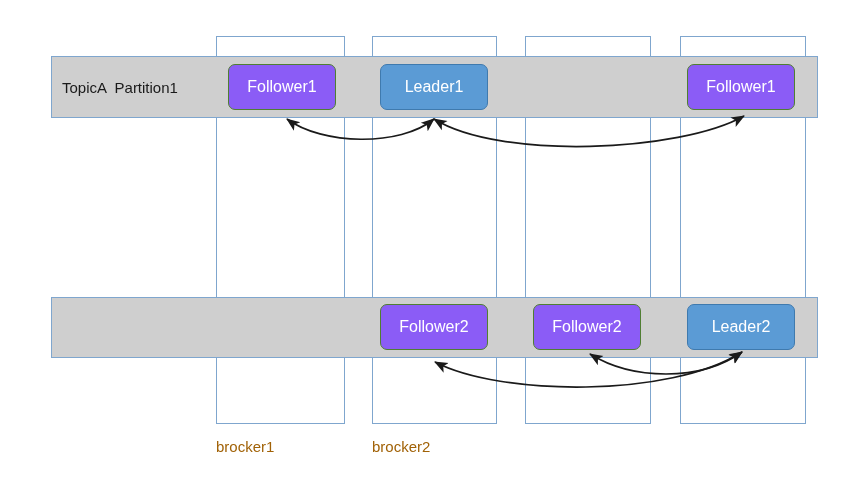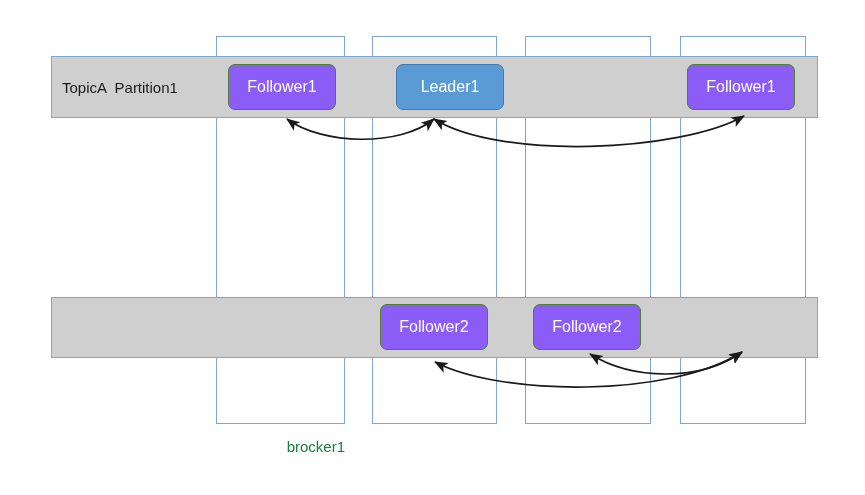--- a/index.html
+++ b/index.html
@@ -19,23 +19,23 @@
   }
   .broker-col {
     position: absolute;
     box-sizing: border-box;
     border: 1px solid #7FA6CE;
     background: transparent;
     z-index: 1;
   }
   .broker-label {
     position: absolute;
-    text-align: right;
+    text-align: left;
     font-size: 15px;
-    color: #15803d;
+    color: #a16207;
     white-space: nowrap;
     z-index: 4;
   }
   .partition-band {
     position: absolute;
     box-sizing: border-box;
     background: #CFCFCF;
     border: 1px solid #7FA6CE;
     z-index: 2;
   }
@@ -84,29 +84,31 @@
 
   <div class="broker-col" id="bcol0" style="left: 216px; top: 36px; width: 129px; height: 388px;"></div>
   <div class="broker-col" id="bcol1" style="left: 372px; top: 36px; width: 125px; height: 388px;"></div>
   <div class="broker-col" id="bcol2" style="left: 525px; top: 36px; width: 126px; height: 388px;"></div>
   <div class="broker-col" id="bcol3" style="left: 680px; top: 36px; width: 126px; height: 388px;"></div>
 
   <div class="partition-band" id="band0" style="left: 51px; top: 56px; width: 767px; height: 62px;"></div>
   <div class="partition-label" id="plabel0" style="left: 62px; top: 80px;">TopicA  Partition1</div>
 
   <div class="node green" id="p0n0" style="left: 228px; top: 64px; width: 108px; height: 46px;">Follower1</div>
-  <div class="node blue" id="p0n1" style="left: 380px; top: 64px; width: 108px; height: 46px; margin-left: 16px;">Leader1</div>
+  <div class="node blue" id="p0n1" style="left: 380px; top: 64px; width: 108px; height: 46px;">Leader1</div>
   <div class="node green" id="p0n2" style="left: 687px; top: 64px; width: 108px; height: 46px;">Follower1</div>
 
   <div class="partition-band" id="band1" style="left: 51px; top: 297px; width: 767px; height: 61px;"></div>
 
   <div class="node green" id="p1n0" style="left: 380px; top: 304px; width: 108px; height: 46px;">Follower2</div>
   <div class="node green" id="p1n1" style="left: 533px; top: 304px; width: 108px; height: 46px;">Follower2</div>
+  <div class="node blue" id="p1n2" style="left: 687px; top: 304px; width: 108px; height: 46px;">Leader2</div>
 
   <div class="broker-label" id="blab0" style="left: 216px; top: 438px; width: 129px;">brocker1</div>
+  <div class="broker-label" id="blab1" style="left: 372px; top: 438px; width: 125px;">brocker2</div>
 
   <svg id="arrows" viewBox="0 0 865 495" xmlns="http://www.w3.org/2000/svg">
     <defs>
       <marker id="ah-end" markerWidth="9" markerHeight="9" refX="7.4" refY="3.2" orient="auto" markerUnits="strokeWidth">
         <path d="M0,0 L8,3.2 L0,6.4 L1.9,3.2 z" fill="#1a1a1a"></path>
       </marker>
       <marker id="ah-start" markerWidth="9" markerHeight="9" refX="0.6" refY="3.2" orient="auto" markerUnits="strokeWidth">
         <path d="M8,0 L0,3.2 L8,6.4 L6.1,3.2 z" fill="#1a1a1a"></path>
       </marker>
     </defs>

